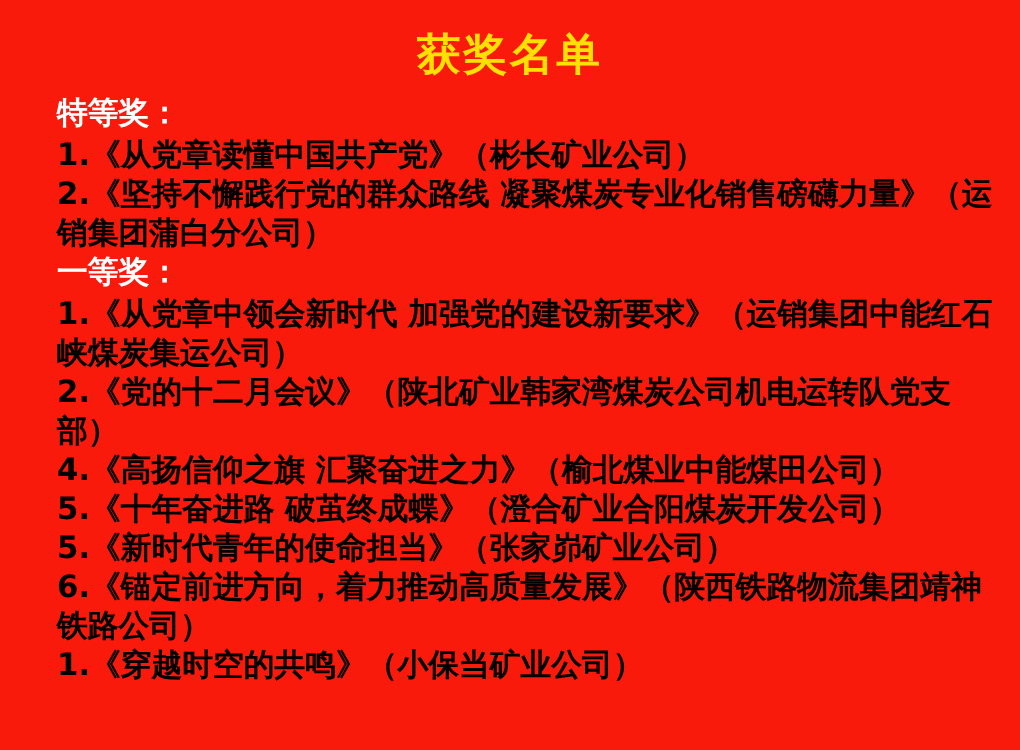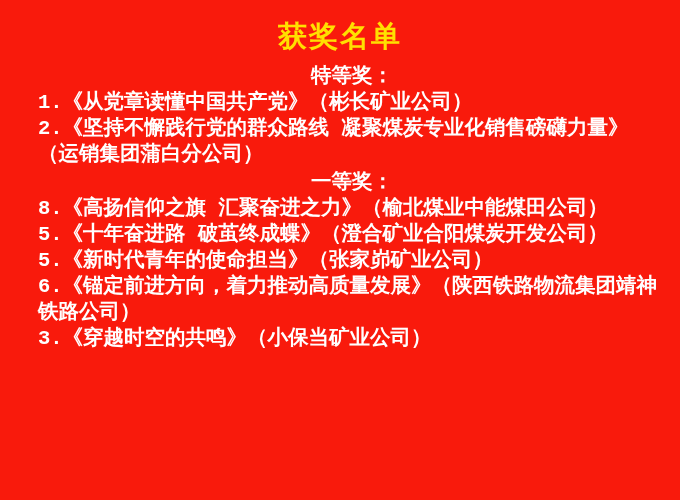--- a/index.html
+++ b/index.html
@@ -51,36 +51,34 @@
   }
   .award-section + .award-section {
   }
   .section-heading {
     font-size: 20.5px;
     font-weight: bold;
     color: #ffffff;
     line-height: 26px;
     margin: 0 0 2px 0;
     white-space: nowrap;
-    text-align: center;
   }
   .award-list {
     list-style: none;
     margin: 0;
     padding: 0;
   }
   .award-item {
-    color: #ffffff;
+    color: #000000;
     font-size: 20.5px;
     font-weight: bold;
     line-height: 26px;
     margin: 0;
     padding: 0;
     text-indent: 0;
-    font-family: Liberation Mono, monospace;
   }
 </style>
 </head>
 <body style="background: rgb(249, 26, 12);">
 
 <div id="poster" style="background: rgb(249, 26, 12);">
 
   <div id="poster-title" style="color: rgb(255, 224, 0);">获奖名单</div>
 
   <div id="award-body" style="color: rgb(255, 255, 255);">
@@ -89,22 +87,24 @@
       <div class="section-heading">特等奖：</div>
       <ul class="award-list">
         <li class="award-item">1.《从党章读懂中国共产党》（彬长矿业公司）</li>
         <li class="award-item">2.《坚持不懈践行党的群众路线 凝聚煤炭专业化销售磅礴力量》（运销集团蒲白分公司）</li>
       </ul>
     </div>
 
     <div class="award-section">
       <div class="section-heading">一等奖：</div>
       <ul class="award-list">
-        <li class="award-item">8.《高扬信仰之旗 汇聚奋进之力》（榆北煤业中能煤田公司）</li>
+        <li class="award-item">1.《从党章中领会新时代 加强党的建设新要求》（运销集团中能红石峡煤炭集运公司）</li>
+        <li class="award-item">2.《党的十二月会议》（陕北矿业韩家湾煤炭公司机电运转队党支部）</li>
+        <li class="award-item">4.《高扬信仰之旗 汇聚奋进之力》（榆北煤业中能煤田公司）</li>
         <li class="award-item">5.《十年奋进路 破茧终成蝶》（澄合矿业合阳煤炭开发公司）</li>
         <li class="award-item">5.《新时代青年的使命担当》（张家峁矿业公司）</li>
         <li class="award-item">6.《锚定前进方向，着力推动高质量发展》（陕西铁路物流集团靖神铁路公司）</li>
-        <li class="award-item">3.《穿越时空的共鸣》（小保当矿业公司）</li>
+        <li class="award-item">1.《穿越时空的共鸣》（小保当矿业公司）</li>
       </ul>
     </div>
 
   </div>
 </div>
 
 </body></html>

